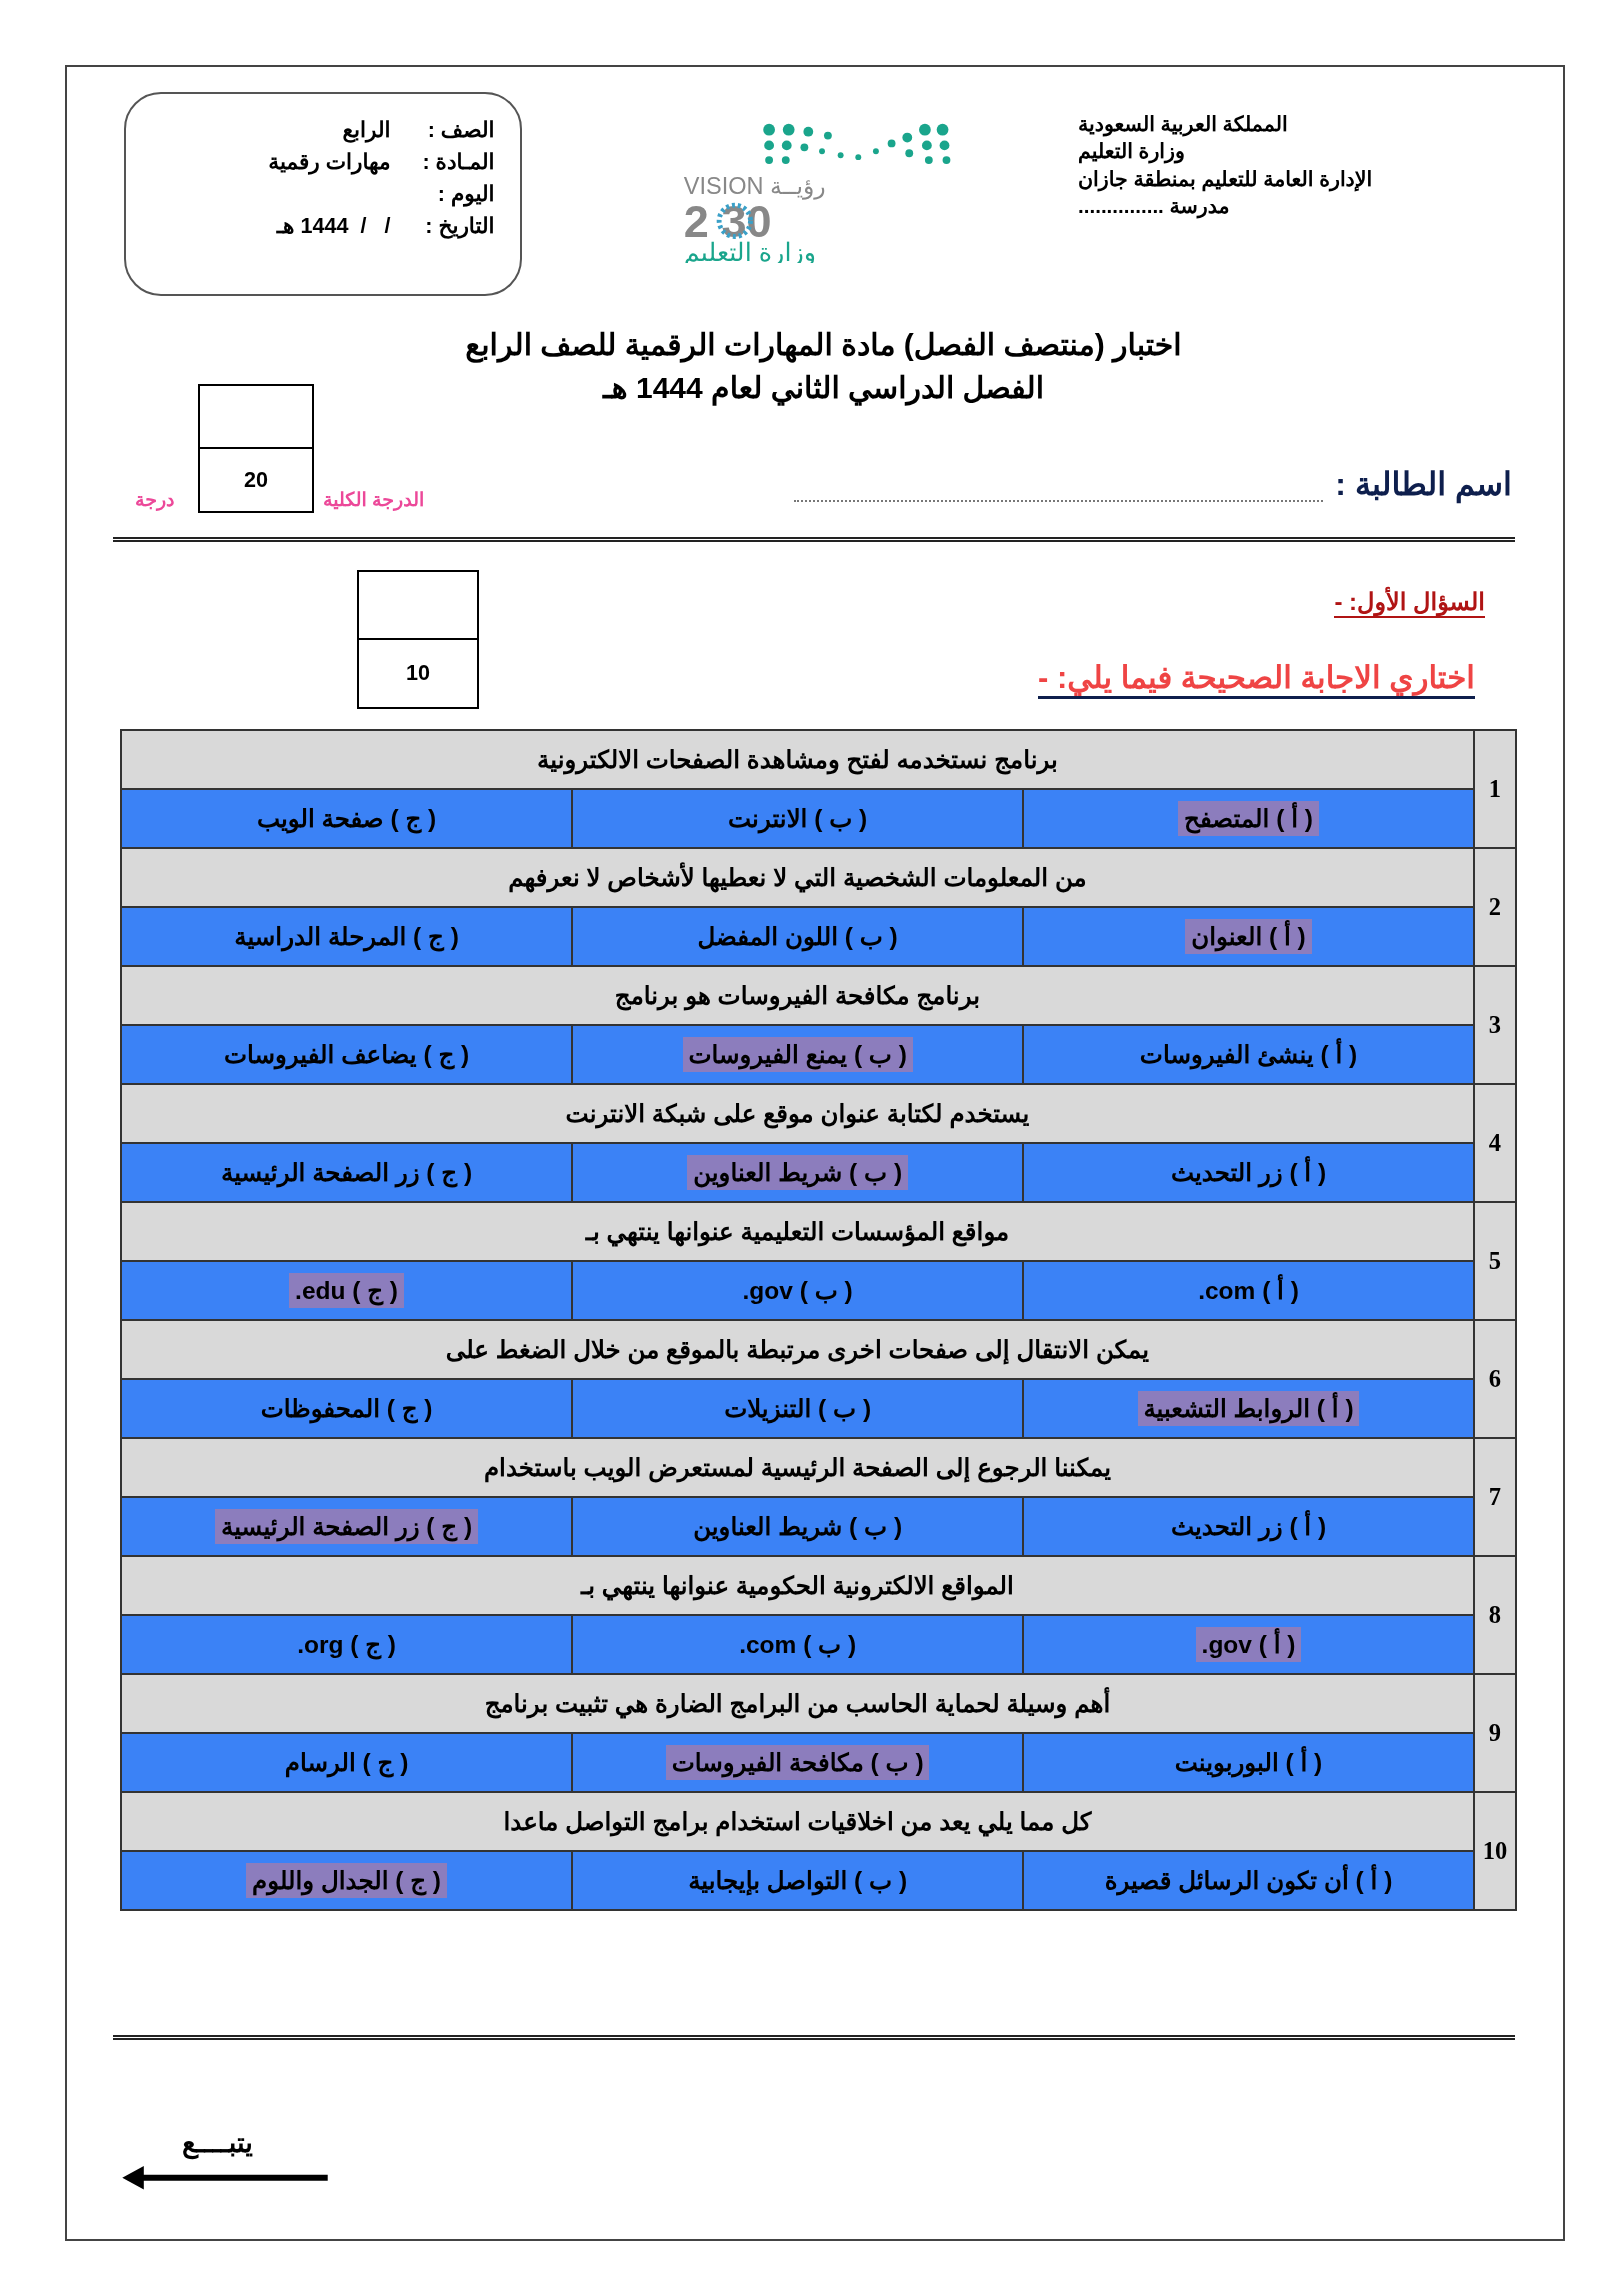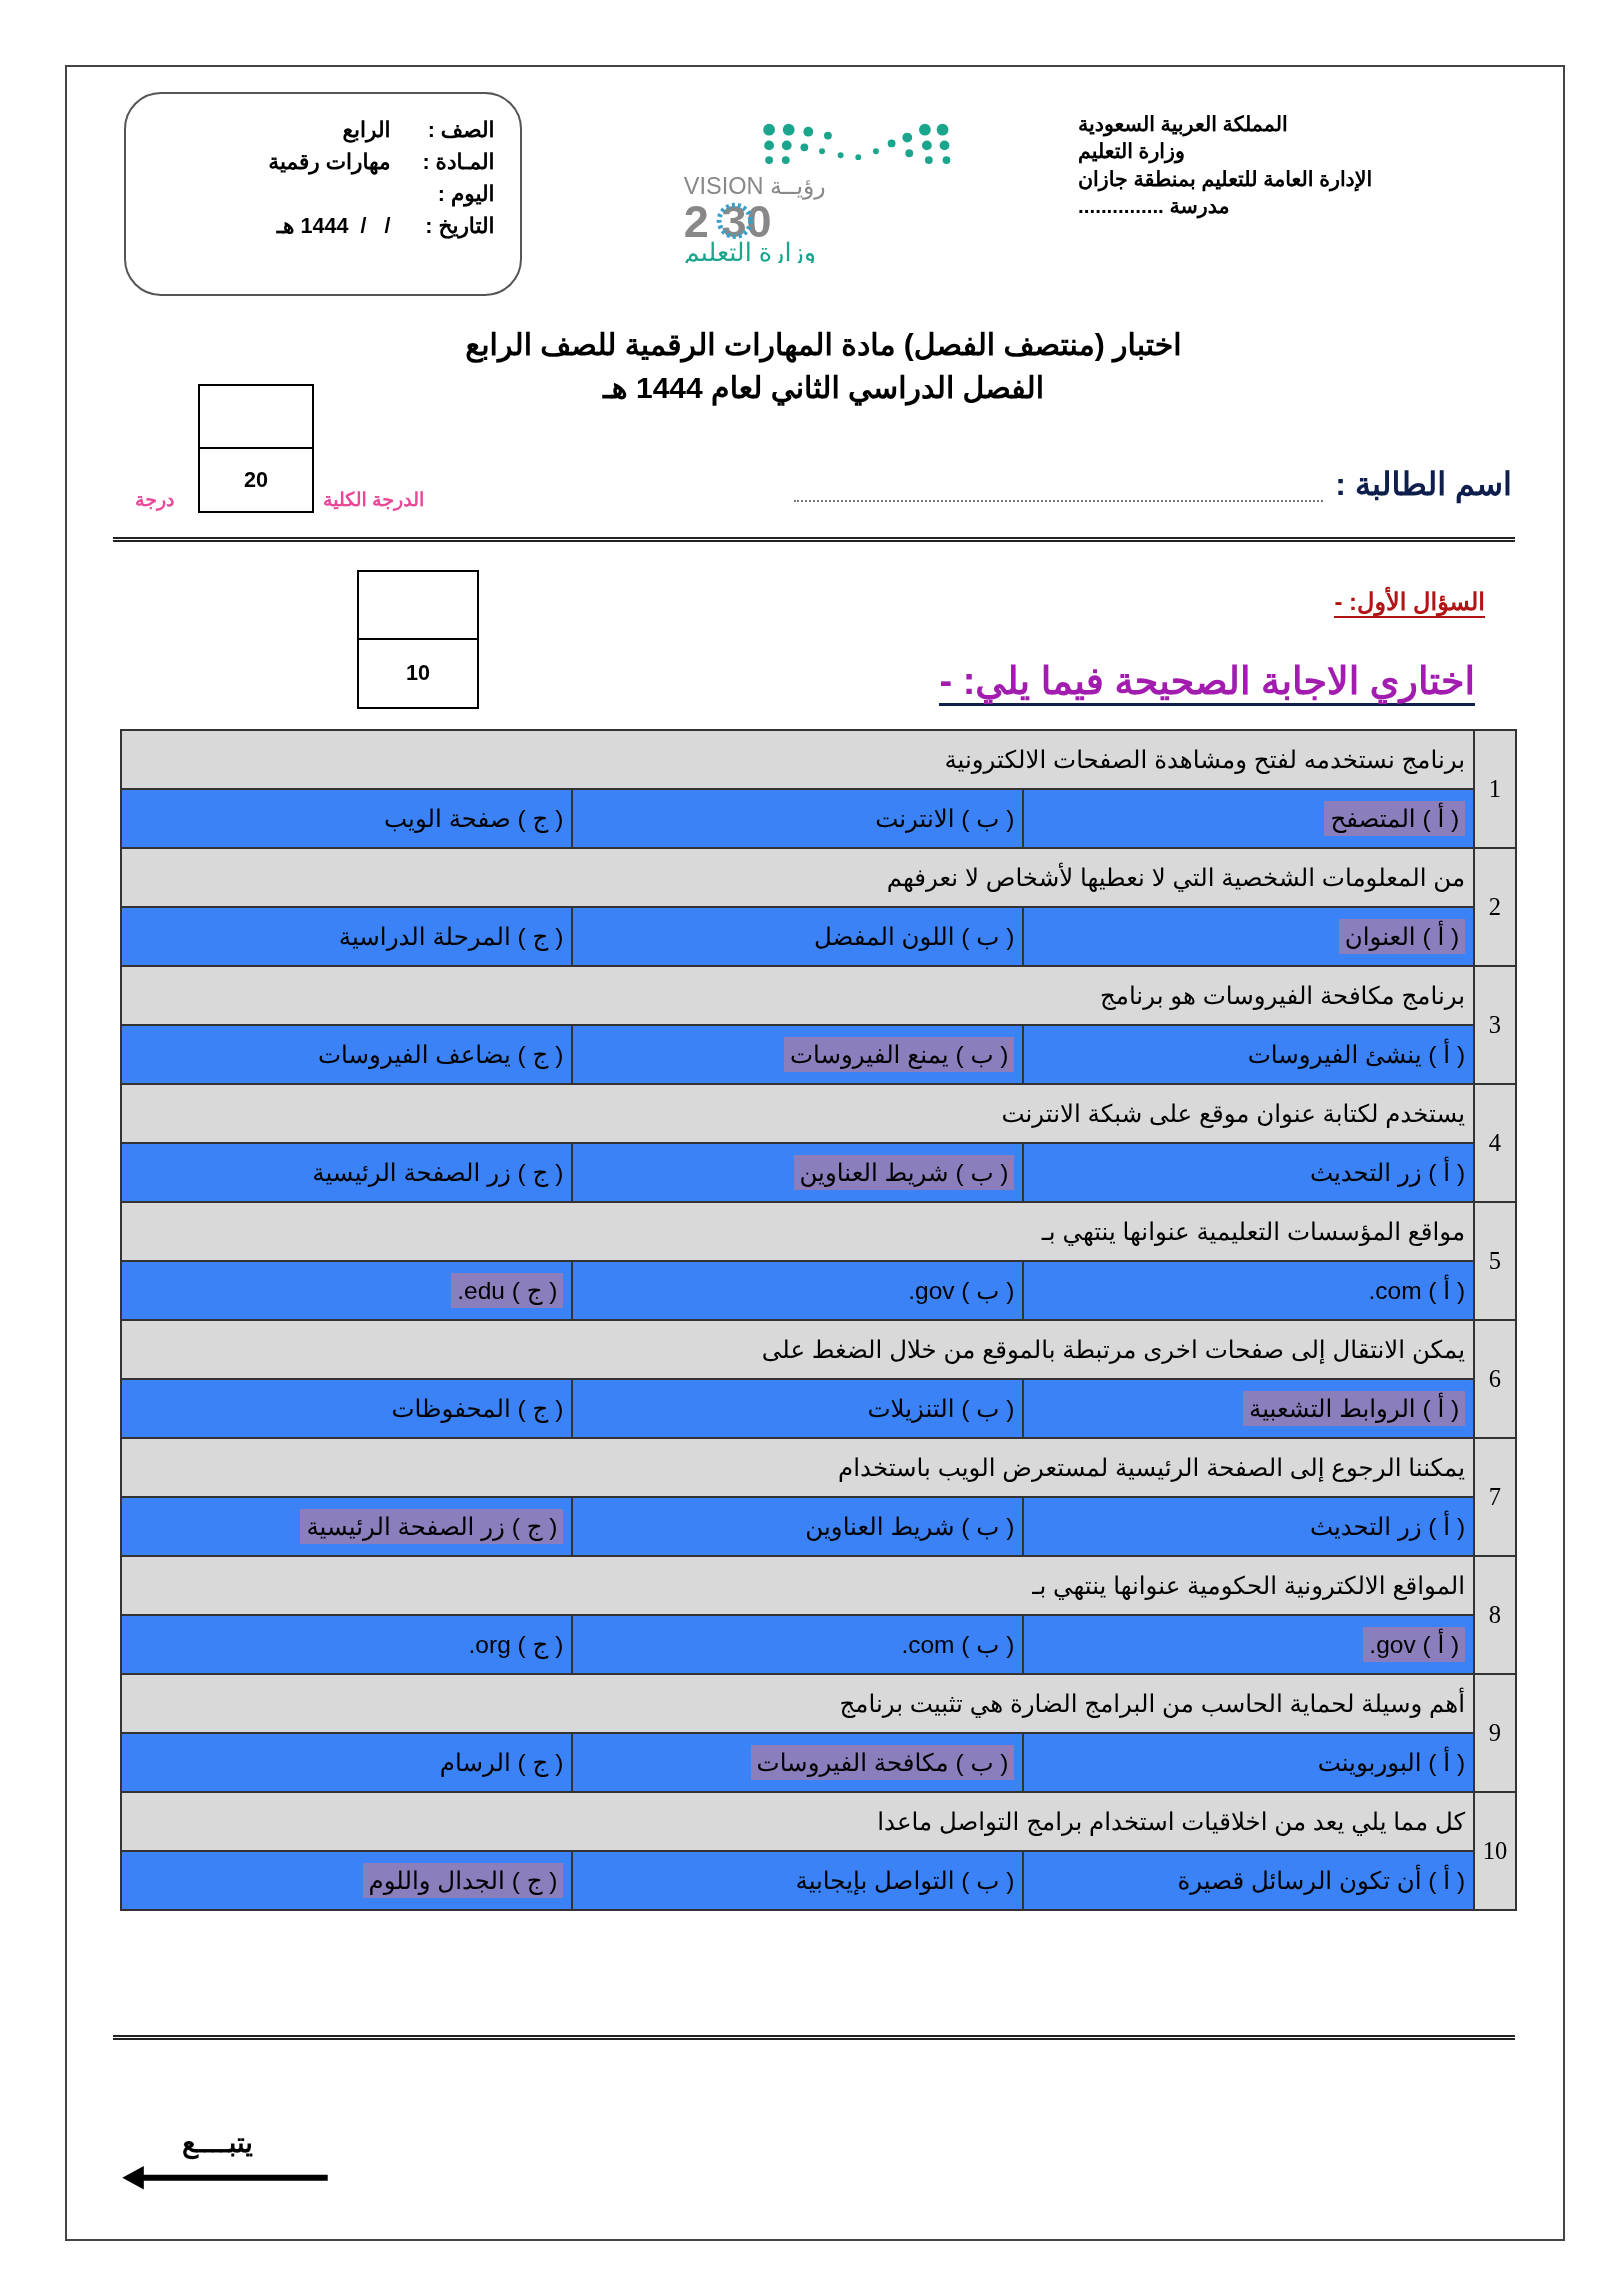--- a/index.html
+++ b/index.html
@@ -14,23 +14,23 @@
   .grade-box { position:absolute; border:2px solid #000; box-sizing:border-box; }
   .grade-box .top { height:50%; border-bottom:2px solid #000; box-sizing:border-box; }
   .grade-box .bot { height:50%; display:flex; align-items:center; justify-content:center; font-family:Liberation Sans, sans-serif; font-weight:bold; font-size:21.6px; }
   .gb1 { left:198px; top:384px; width:116px; height:129px; }
   .gb2 { left:357px; top:570px; width:122px; height:139px; }
   .blue-lbl { position:absolute; color:#ec4899; font-weight:bold; font-size:19px; direction:rtl; }
   .student { position:absolute; right:108px; top:465px; direction:rtl; font-weight:bold; font-size:32px; color:#0e1f4d; }
   .student-dots { position:absolute; left:794px; top:500px; width:529px; border-bottom:2px dotted #777; }
   .dbl-line { position:absolute; left:113px; width:1402px; height:4.9px; border-top:2px solid #222; border-bottom:2px solid #222; box-sizing:border-box; }
   .q-title { position:absolute; right:135px; top:588px; direction:rtl; font-weight:bold; font-size:24px; color:#b01414; border-bottom:2.9px solid #b01414; }
-  .q-sub { position:absolute; right:145px; top:659px; direction:rtl; font-weight:bold; font-size:38px; color:#a21caf; border-bottom:3.9px solid #0e1f4d; }
+  .q-sub { position:absolute; right:145px; top:659px; direction:rtl; font-weight:bold; font-size:31px; color:#ef4444; border-bottom:3.9px solid #0e1f4d; }
   table.exam { position:absolute; left:120px; top:729px; width:1397px; border-collapse:collapse; direction:rtl; }
-  table.exam td { border:2px solid #333; font-weight:normal; font-size:24.5px; padding:0 7.8px; }
+  table.exam td { border:2px solid #333; font-weight:bold; font-size:24.5px; padding:0 7.8px;text-align:center; }
   td.num { width:69px; background:#d9d9d9; text-align:center; font-family:"Liberation Serif", serif; font-size:29px; }
   td.stem { background:#d9d9d9; height:57px; }
   td.opt { background:#3b82f6; height:57px; width:33.3%; }
   .hl { background:rgba(240,120,120,0.45); padding:3.9px 5.9px; }
   .cont-text { position:absolute; left:182px; top:2127px; font-family:"Liberation Serif", serif; font-weight:bold; font-size:27.4px; direction:rtl; }
   .arrow { position:absolute; left:122px; top:2164px; width:206px; height:27.4px; }
 </style>
 </head>
 <body>
 

